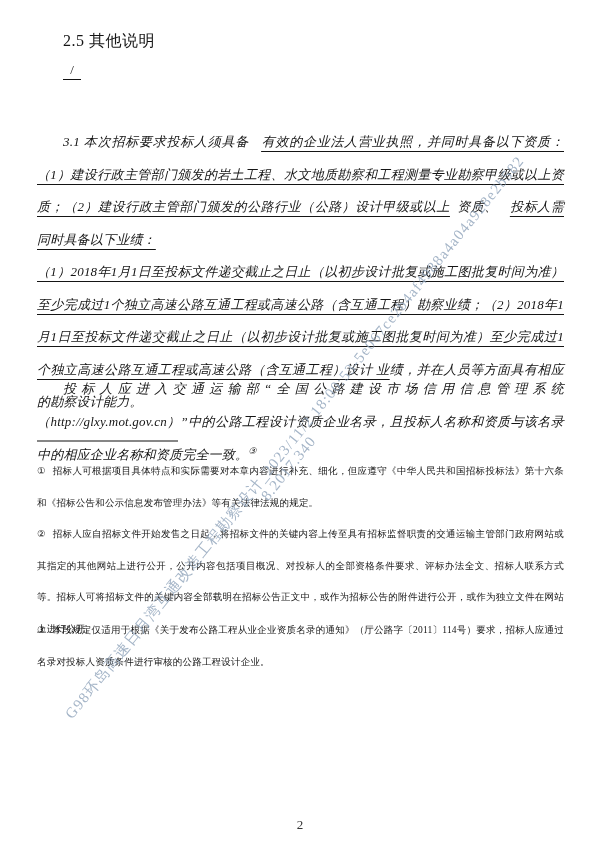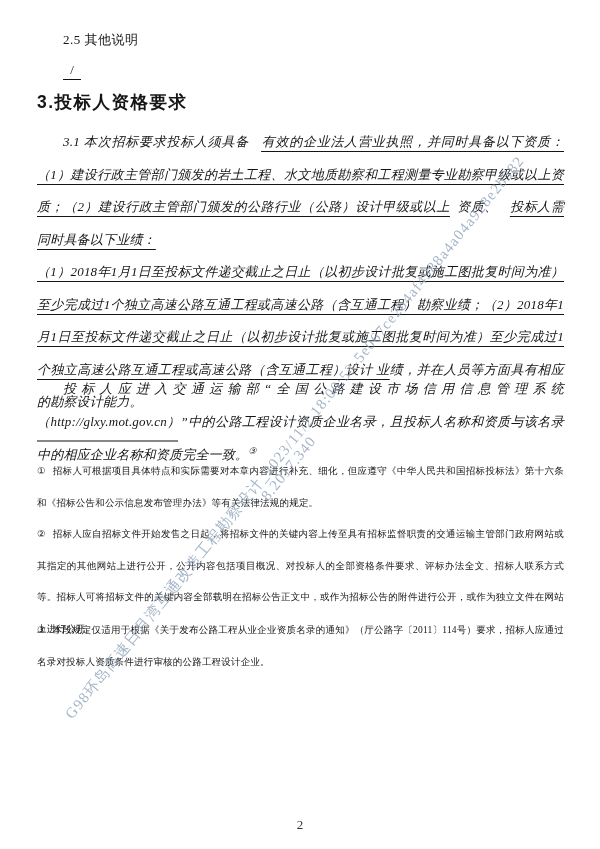--- a/index.html
+++ b/index.html
@@ -19,21 +19,21 @@
     left:76px; top:704px; font-size:15px; letter-spacing:1.2px;
     transform:rotate(-51deg); transform-origin:0 100%;
   }
   .wm2 {
     left:271px; top:487px; font-size:15px; letter-spacing:1px;
     transform:rotate(-51deg); transform-origin:0 100%;
   }
   
   .s25 {
     position:absolute; left:63px; top:31px;
-    font-size:13px; letter-spacing:0.5px; z-index:2;
+    font-size:16px; letter-spacing:0.5px; z-index:2;
   }
   .blank {
     position:absolute; left:63px; top:62px; font-size:13px; z-index:2;
   }
   .blank .slash {
     display:inline-block; min-width:18px; text-align:center;
     border-bottom:1.5px solid #111; padding-bottom:1px;
   }
   .h3title {
     position:absolute; left:37px; top:90px; margin:0;
@@ -82,21 +82,20 @@
 
   <div class="wm wm1">G98环岛高速日月湾互通改造工程勘察设计_2023/11/2 18:00:53-5e067ce2b4af4988a4a04a928e2b582</div>
   <div class="wm wm2">8.2017.340</div>
 
   <div class="s25">2.5 其他说明</div>
 
   <div class="blank">
     <span class="slash">/</span>
   </div>
 
-  <h1 class="h3title">3.投标人资格要求</h1>
 
   <p class="para p31"><span>3.1 本次招标要求投标人须具备</span><span class="sp"></span><span class="u">有效的企业法人营业执照，并同时具备以下资质：（1）建设行政主管部门颁发的岩土工程、水文地质勘察和工程测量专业勘察甲级或以上资质；（2）建设行政主管部门颁发的公路行业（公路）设计甲级或以上</span><span class="sp2"></span><span>资质、</span><span class="sp"></span><span class="u">投标人需同时具备以下业绩：</span><br><span class="u">（1）2018年1月1日至投标文件递交截止之日止（以初步设计批复或施工图批复时间为准）至少完成过1个独立高速公路互通工程或高速公路（含互通工程）勘察业绩；（2）2018年1月1日至投标文件递交截止之日止（以初步设计批复或施工图批复时间为准）至少完成过1个独立高速公路互通工程或高速公路（含互通工程）设计 业</span><span>绩，并在人员等方面具有相应的勘察设计能力。</span></p>
 
   <p class="para psys"><span>投标人应进入交通运输部“全国公路建设市场信用信息管理系统（http://glxy.mot.gov.cn）”中的公路工程设计资质企业名录，且投标人名称和资质与该名录中的相应企业名称和资质完全一致。</span><sup class="ref">③</sup></p>
 
   <div class="fnsep"></div>
 
   <p class="fn fn0"><span class="fnmark">①</span><span class="sp2"></span><span>招标人可根据项目具体特点和实际需要对本章内容进行补充、细化，但应遵守《中华人民共和国招标投标法》第十六条和《招标公告和公示信息发布管理办法》等有关法律法规的规定。</span></p>
 
   <p class="fn fn1"><span class="fnmark">②</span><span class="sp2"></span><span>招标人应自招标文件开始发售之日起，将招标文件的关键内容上传至具有招标监督职责的交通运输主管部门政府网站或其指定的其他网站上进行公开，公开内容包括项目概况、对投标人的全部资格条件要求、评标办法全文、招标人联系方式等。招标人可将招标文件的关键内容全部载明在招标公告正文中，或作为招标公告的附件进行公开，或作为独立文件在网站上进行公开。</span></p>

